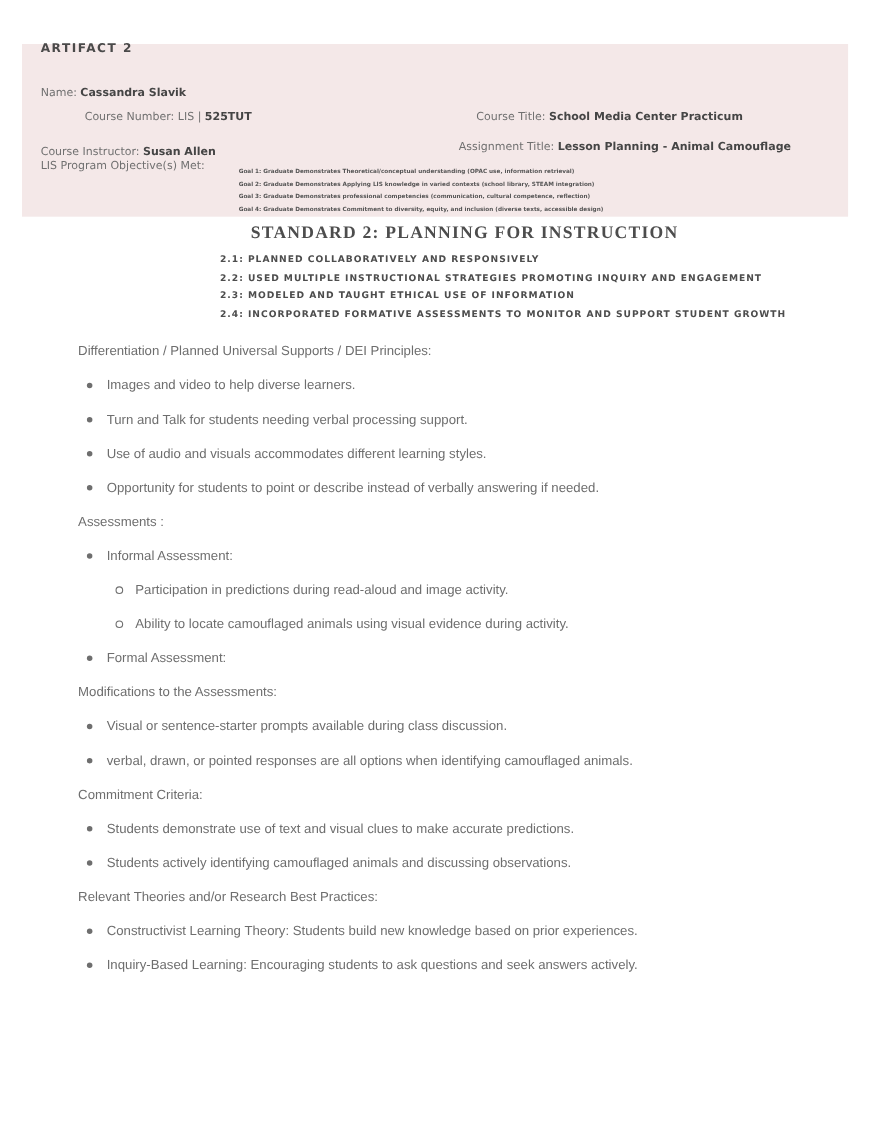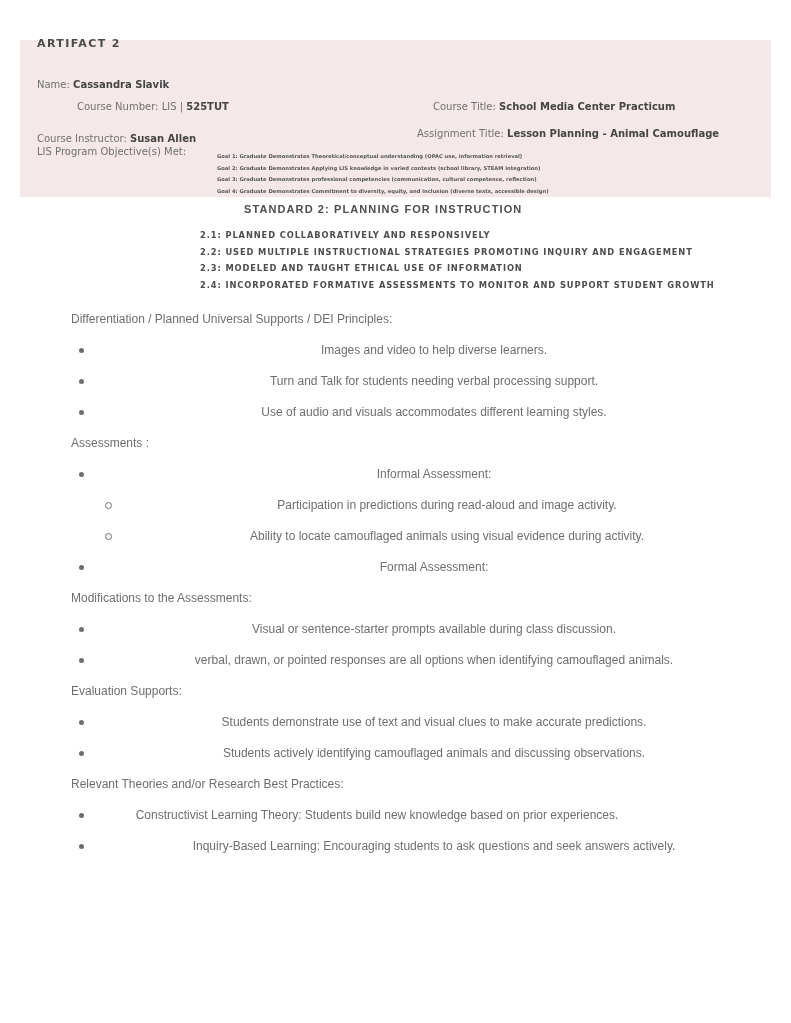--- a/index.html
+++ b/index.html
@@ -20,42 +20,42 @@
     }
     .field b { color: #454545; font-weight: bold; }
     .goals {
       position: absolute; left: 217px; top: 151px;
       font-family: "DejaVu Sans", sans-serif; font-weight: bold;
       font-size: 5.2px; color: #555; line-height: 11.7px;
     }
     .goals div { white-space: nowrap; }
 
     .std-title {
-      position: absolute; left: 244px; top: 203px;
-      font-family: Liberation Sans, sans-serif; font-weight: bold;
-      font-size: 11px; letter-spacing: 1.1px; color: #4d4d4d; white-space: nowrap;
+      position: absolute; left: 228px; top: 203px;
+      font-family: Liberation Serif, serif; font-weight: bold;
+      font-size: 16px; letter-spacing: 1.1px; color: #4d4d4d; white-space: nowrap;
     }
     .std-items {
       position: absolute; left: 200px; top: 227px;
       font-family: "DejaVu Sans", sans-serif; font-weight: bold;
       font-size: 8.3px; letter-spacing: 0.9px; color: #4d4d4d; line-height: 16.5px;
     }
     .std-items div { white-space: nowrap; }
 
     .body-text {
       position: absolute; left: 71px; top: 308px; width: 700px;
       font-family: "Liberation Sans", sans-serif; font-size: 12px; color: #6e6e6e;
     }
     .line { height: 31px; line-height: 22px; white-space: nowrap; }
-    .b1 { position: relative; padding-left: 26px; text-align: center; }
+    .b1 { position: relative; padding-left: 26px; }
     .b1::before {
       content: ""; position: absolute; left: 8px; top: 9px;
       width: 5px; height: 5px; border-radius: 50%; background: #6e6e6e;
     }
-    .b2 { position: relative; padding-left: 52px; text-align: center; }
+    .b2 { position: relative; padding-left: 52px; }
     .b2::before {
       content: ""; position: absolute; left: 34px; top: 8px;
       width: 5px; height: 5px; border-radius: 50%; border: 1px solid #6e6e6e;
     }
     .b1.wrap { white-space: normal; height: auto; line-height: 31px; margin-top: -4px; margin-bottom: 4px; width: 560px; }
     .b1.wrap::before { top: 13px; }
   </style>
 </head>
 <body>
 
@@ -99,31 +99,32 @@
   <div>2.2: USED MULTIPLE INSTRUCTIONAL STRATEGIES PROMOTING INQUIRY AND ENGAGEMENT</div>
   <div>2.3: MODELED AND TAUGHT ETHICAL USE OF INFORMATION</div>
   <div>2.4: INCORPORATED FORMATIVE ASSESSMENTS TO MONITOR AND SUPPORT STUDENT GROWTH</div>
 </div>
 
 <div class="body-text">
   <div class="line">Differentiation / Planned Universal Supports / DEI Principles:</div>
   <div class="line b1">Images and video to help diverse learners.</div>
   <div class="line b1">Turn and Talk for students needing verbal processing support.</div>
   <div class="line b1">Use of audio and visuals accommodates different learning styles.</div>
+  <div class="line b1">Opportunity for students to point or describe instead of verbally answering if needed.</div>
 
   <div class="line">Assessments :</div>
   <div class="line b1">Informal Assessment:</div>
   <div class="line b2">Participation in predictions during read-aloud and image activity.</div>
   <div class="line b2">Ability to locate camouflaged animals using visual evidence during activity.</div>
   <div class="line b1">Formal Assessment:</div>
 
   <div class="line">Modifications to the Assessments:</div>
   <div class="line b1">Visual or sentence-starter prompts available during class discussion.</div>
   <div class="line b1">verbal, drawn, or pointed responses are all options when identifying camouflaged animals.</div>
 
-  <div class="line">Evaluation Supports:</div>
+  <div class="line">Commitment Criteria:</div>
   <div class="line b1">Students demonstrate use of text and visual clues to make accurate predictions.</div>
   <div class="line b1">Students actively identifying camouflaged animals and discussing observations.</div>
 
   <div class="line">Relevant Theories and/or Research Best Practices:</div>
   <div class="line b1 wrap">Constructivist Learning Theory: Students build new knowledge based on prior experiences.</div>
   <div class="line b1">Inquiry-Based Learning: Encouraging students to ask questions and seek answers actively.</div>
 </div>
 
 </body></html>

